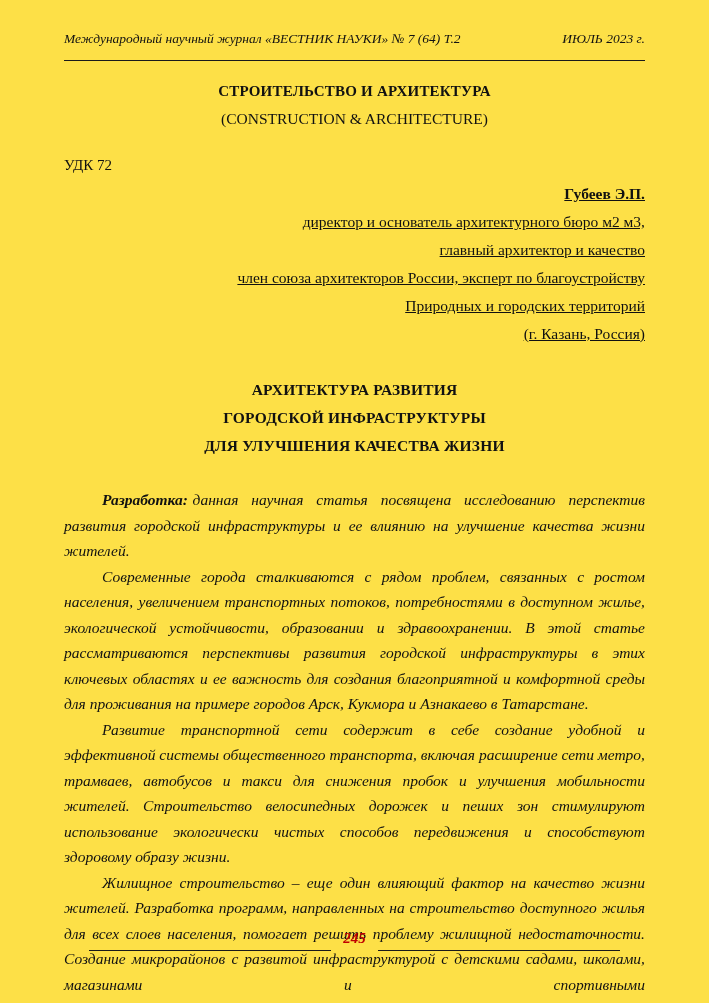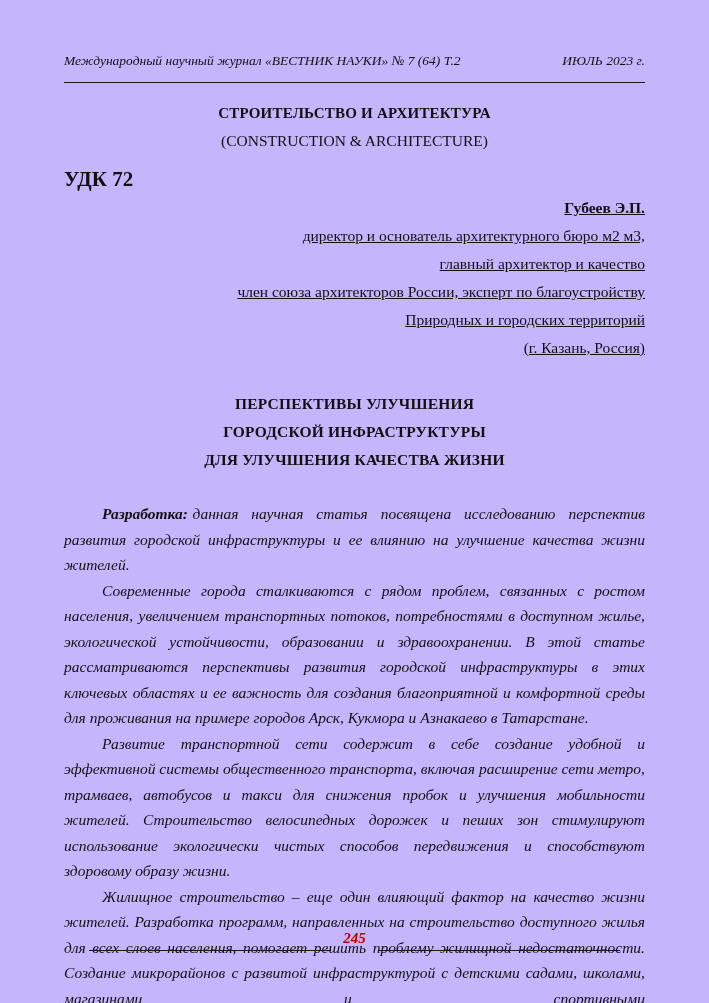--- a/index.html
+++ b/index.html
@@ -5,23 +5,23 @@
   html, body {
     margin: 0;
     padding: 0;
     background: #e8e8e8;
   }
   .page {
     position: relative;
     width: 709px;
     height: 1003px;
     margin: 0 auto;
-    background: #c4b5fd;
+    background: #fde047;
     box-sizing: border-box;
-    padding: 52px 64px 0 64px;
+    padding: 30px 64px 0 64px;
     font-family: "Liberation Serif", "DejaVu Serif", serif;
     color: #111111;
     overflow: hidden;
   }
   .journal-header {
     display: flex;
     justify-content: space-between;
     align-items: baseline;
     font-style: italic;
     font-size: 13.5px;
@@ -40,23 +40,23 @@
     font-size: 15px;
     line-height: 28px;
     letter-spacing: 0.2px;
   }
   .section-title-en {
     text-align: center;
     font-size: 15.5px;
     line-height: 28px;
   }
   .udc {
-    margin-top: 11px;
-    font-weight: bold;
-    font-size: 21px;
+    margin-top: 19px;
+    font-weight: normal;
+    font-size: 15px;
     line-height: 26px;
     text-align: left;
   }
   .author-block {
     margin-top: 2px;
     text-align: right;
     font-size: 15.5px;
     line-height: 28px;
     text-decoration: underline;
   }
@@ -133,21 +133,21 @@
   <div class="author-block">
     <div class="author-name">Губеев Э.П.</div>
     <div class="affiliation">директор и основатель архитектурного бюро м2 м3,</div>
     <div class="affiliation">главный архитектор и качество</div>
     <div class="affiliation">член союза архитекторов России, эксперт по благоустройству</div>
     <div class="affiliation">Природных и городских территорий</div>
     <div class="affiliation">(г. Казань, Россия)</div>
   </div>
 
   <div class="article-title">
-    <div>ПЕРСПЕКТИВЫ УЛУЧШЕНИЯ</div>
+    <div>АРХИТЕКТУРА РАЗВИТИЯ</div>
     <div>ГОРОДСКОЙ ИНФРАСТРУКТУРЫ</div>
     <div>ДЛЯ УЛУЧШЕНИЯ КАЧЕСТВА ЖИЗНИ</div>
   </div>
 
   <div class="body-text">
     <p class="para"><span class="abstract-label">Разработка:</span><span>данная научная статья посвящена исследованию перспектив развития городской инфраструктуры и ее влиянию на улучшение качества жизни жителей.</span></p>
     <p class="para">Современные города сталкиваются с рядом проблем, связанных с ростом населения, увеличением транспортных потоков, потребностями в доступном жилье, экологической устойчивости, образовании и здравоохранении. В этой статье рассматриваются перспективы развития городской инфраструктуры в этих ключевых областях и ее важность для создания благоприятной и комфортной среды для проживания на примере городов Арск, Кукмора и Азнакаево в Татарстане.</p>
     <p class="para">Развитие транспортной сети содержит в себе создание удобной и эффективной системы общественного транспорта, включая расширение сети метро, трамваев, автобусов и такси для снижения пробок и улучшения мобильности жителей. Строительство велосипедных дорожек и пеших зон стимулируют использование экологически чистых способов передвижения и способствуют здоровому образу жизни.</p>
     <p class="para truncated">Жилищное строительство – еще один влияющий фактор на качество жизни жителей. Разработка программ, направленных на строительство доступного жилья для всех слоев населения, помогает решить проблему жилищной недостаточности. Создание микрорайонов с развитой инфраструктурой с детскими садами, школами, магазинами и спортивными</p>
   </div>

